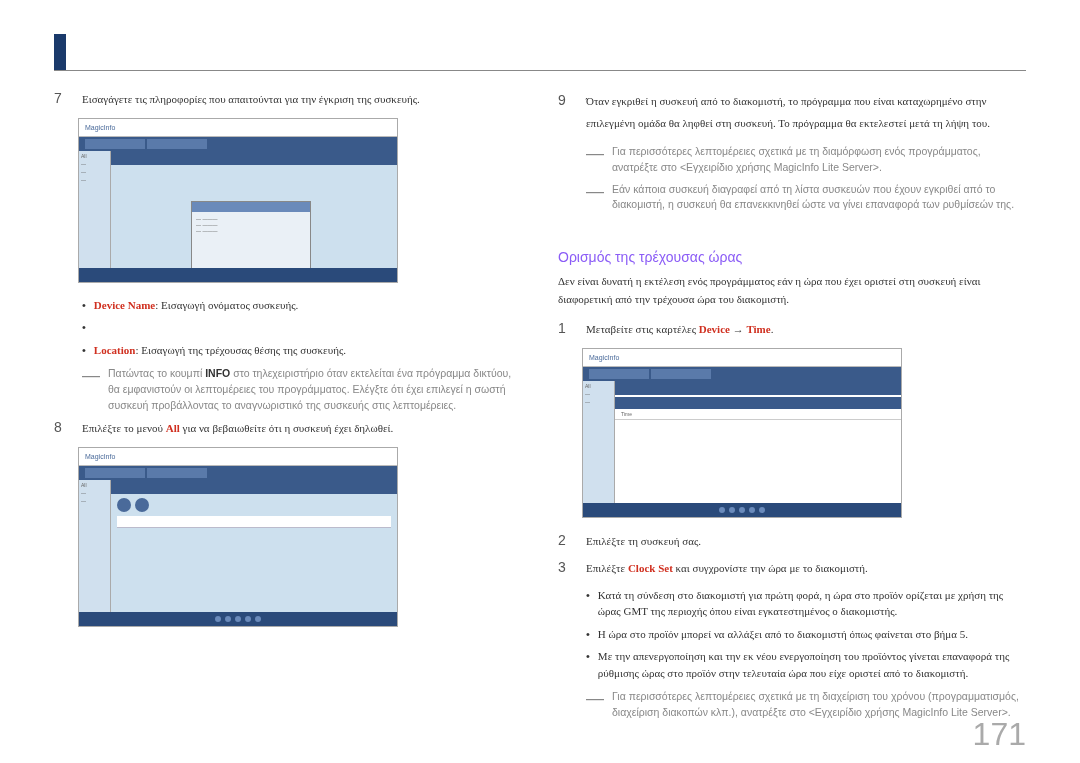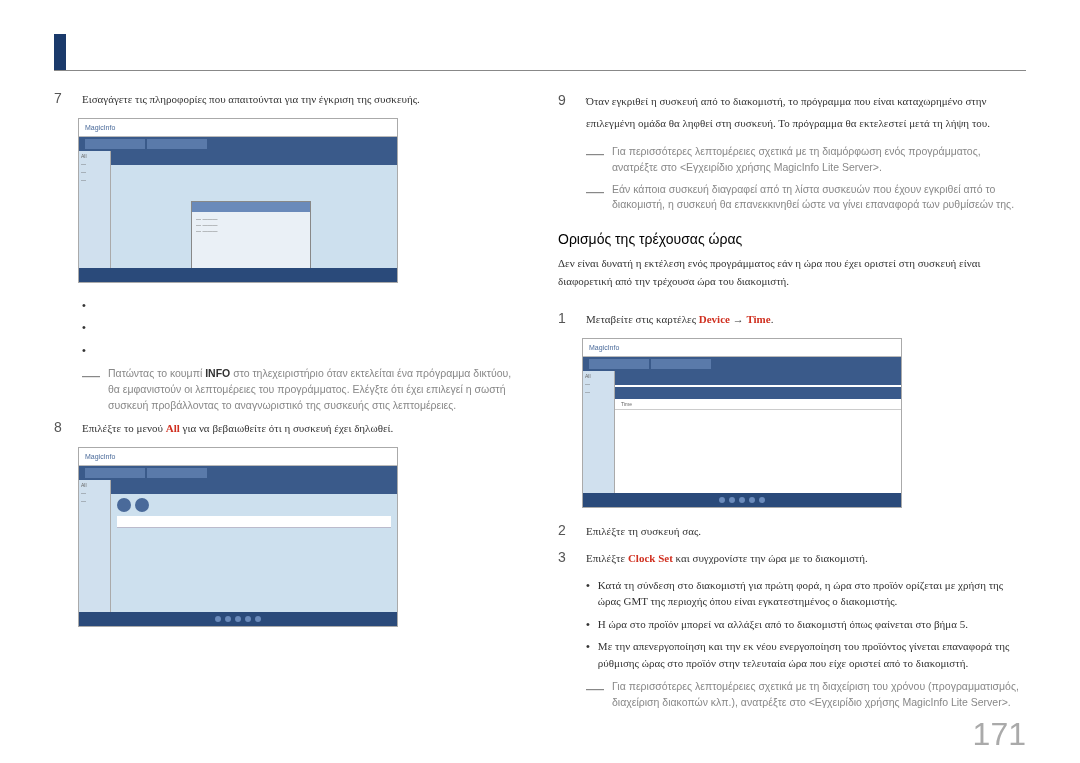--- a/index.html
+++ b/index.html
@@ -180,22 +180,22 @@
     line-height: 1.5;
   }
   .dash-note .dash {
     font-size: 18px;
     line-height: 1;
     color: #888;
   }
   .dash-note .content { flex: 1; color: #888; }
   .sub-heading {
     font-size: 14px;
-    color: #000000;
-    margin: 18px 0 8px 0;
+    color: #8b5cf6;
+    margin: 36px 0 8px 0;
   }
   .page-num {
     position: absolute;
     bottom: 10px;
     right: 54px;
     font-size: 32px;
     color: #aaa;
     font-weight: 300;
   }
 </style>
@@ -238,26 +238,32 @@
               <div>— ———</div>
           </div>
         </div>
       </div>
       <div class="ss-footer"></div>
     </div>
 
     <div class="bullet-list">
       <div class="bullet-row">
         <span class="bullet-dot">•</span>
-      </div>
-      <div class="bullet-row">
-        <span class="bullet-dot">•</span>
-      </div>
-      <div class="bullet-row">
-        <span class="bullet-dot">•</span>
+        <span class="txt">
+          <span class="bold-red">Device Name</span><span>: Εισαγωγή ονόματος συσκευής.</span>
+        </span>
+      </div>
+      <div class="bullet-row">
+        <span class="bullet-dot">•</span>
+      </div>
+      <div class="bullet-row">
+        <span class="bullet-dot">•</span>
+        <span class="txt">
+          <span class="bold-red">Location</span><span>: Εισαγωγή της τρέχουσας θέσης της συσκευής.</span>
+        </span>
       </div>
     </div>
 
     <div class="dash-note">
       <span class="dash">―</span>
       <span class="content">
         Πατώντας το κουμπί <span class="bold">INFO</span> στο τηλεχειριστήριο όταν εκτελείται ένα πρόγραμμα δικτύου, θα εμφανιστούν οι λεπτομέρειες του προγράμματος. Ελέγξτε ότι έχει επιλεγεί η σωστή συσκευή προβάλλοντας το αναγνωριστικό της συσκευής στις λεπτομέρειες.
       </span>
     </div>
 
@@ -312,21 +318,21 @@
     <div class="dash-note">
       <span class="dash">―</span>
       <span class="content">Για περισσότερες λεπτομέρειες σχετικά με τη διαμόρφωση ενός προγράμματος, ανατρέξτε στο &lt;Εγχειρίδιο χρήσης MagicInfo Lite Server&gt;.</span>
     </div>
     <div class="dash-note">
       <span class="dash">―</span>
       <span class="content">Εάν κάποια συσκευή διαγραφεί από τη λίστα συσκευών που έχουν εγκριθεί από το διακομιστή, η συσκευή θα επανεκκινηθεί ώστε να γίνει επαναφορά των ρυθμίσεών της.</span>
     </div>
 
     <div class="sub-heading">Ορισμός της τρέχουσας ώρας</div>
-    <div class="txt" style="margin-bottom:20px; line-height:1.6;">Δεν είναι δυνατή η εκτέλεση ενός προγράμματος εάν η ώρα που έχει οριστεί στη συσκευή είναι διαφορετική από την τρέχουσα ώρα του διακομιστή.</div>
+    <div class="txt" style="margin-bottom:12px; line-height:1.6;">Δεν είναι δυνατή η εκτέλεση ενός προγράμματος εάν η ώρα που έχει οριστεί στη συσκευή είναι διαφορετική από την τρέχουσα ώρα του διακομιστή.</div>
 
     <div class="num-row">
       <div class="num">1</div>
       <div class="txt">
         <span>Μεταβείτε στις καρτέλες </span><span class="bold-red">Device</span><span> → </span><span class="bold-red">Time</span><span>.</span>
       </div>
     </div>
 
     <div class="screenshot" style="height:170px;">
       <div class="ss-top">

